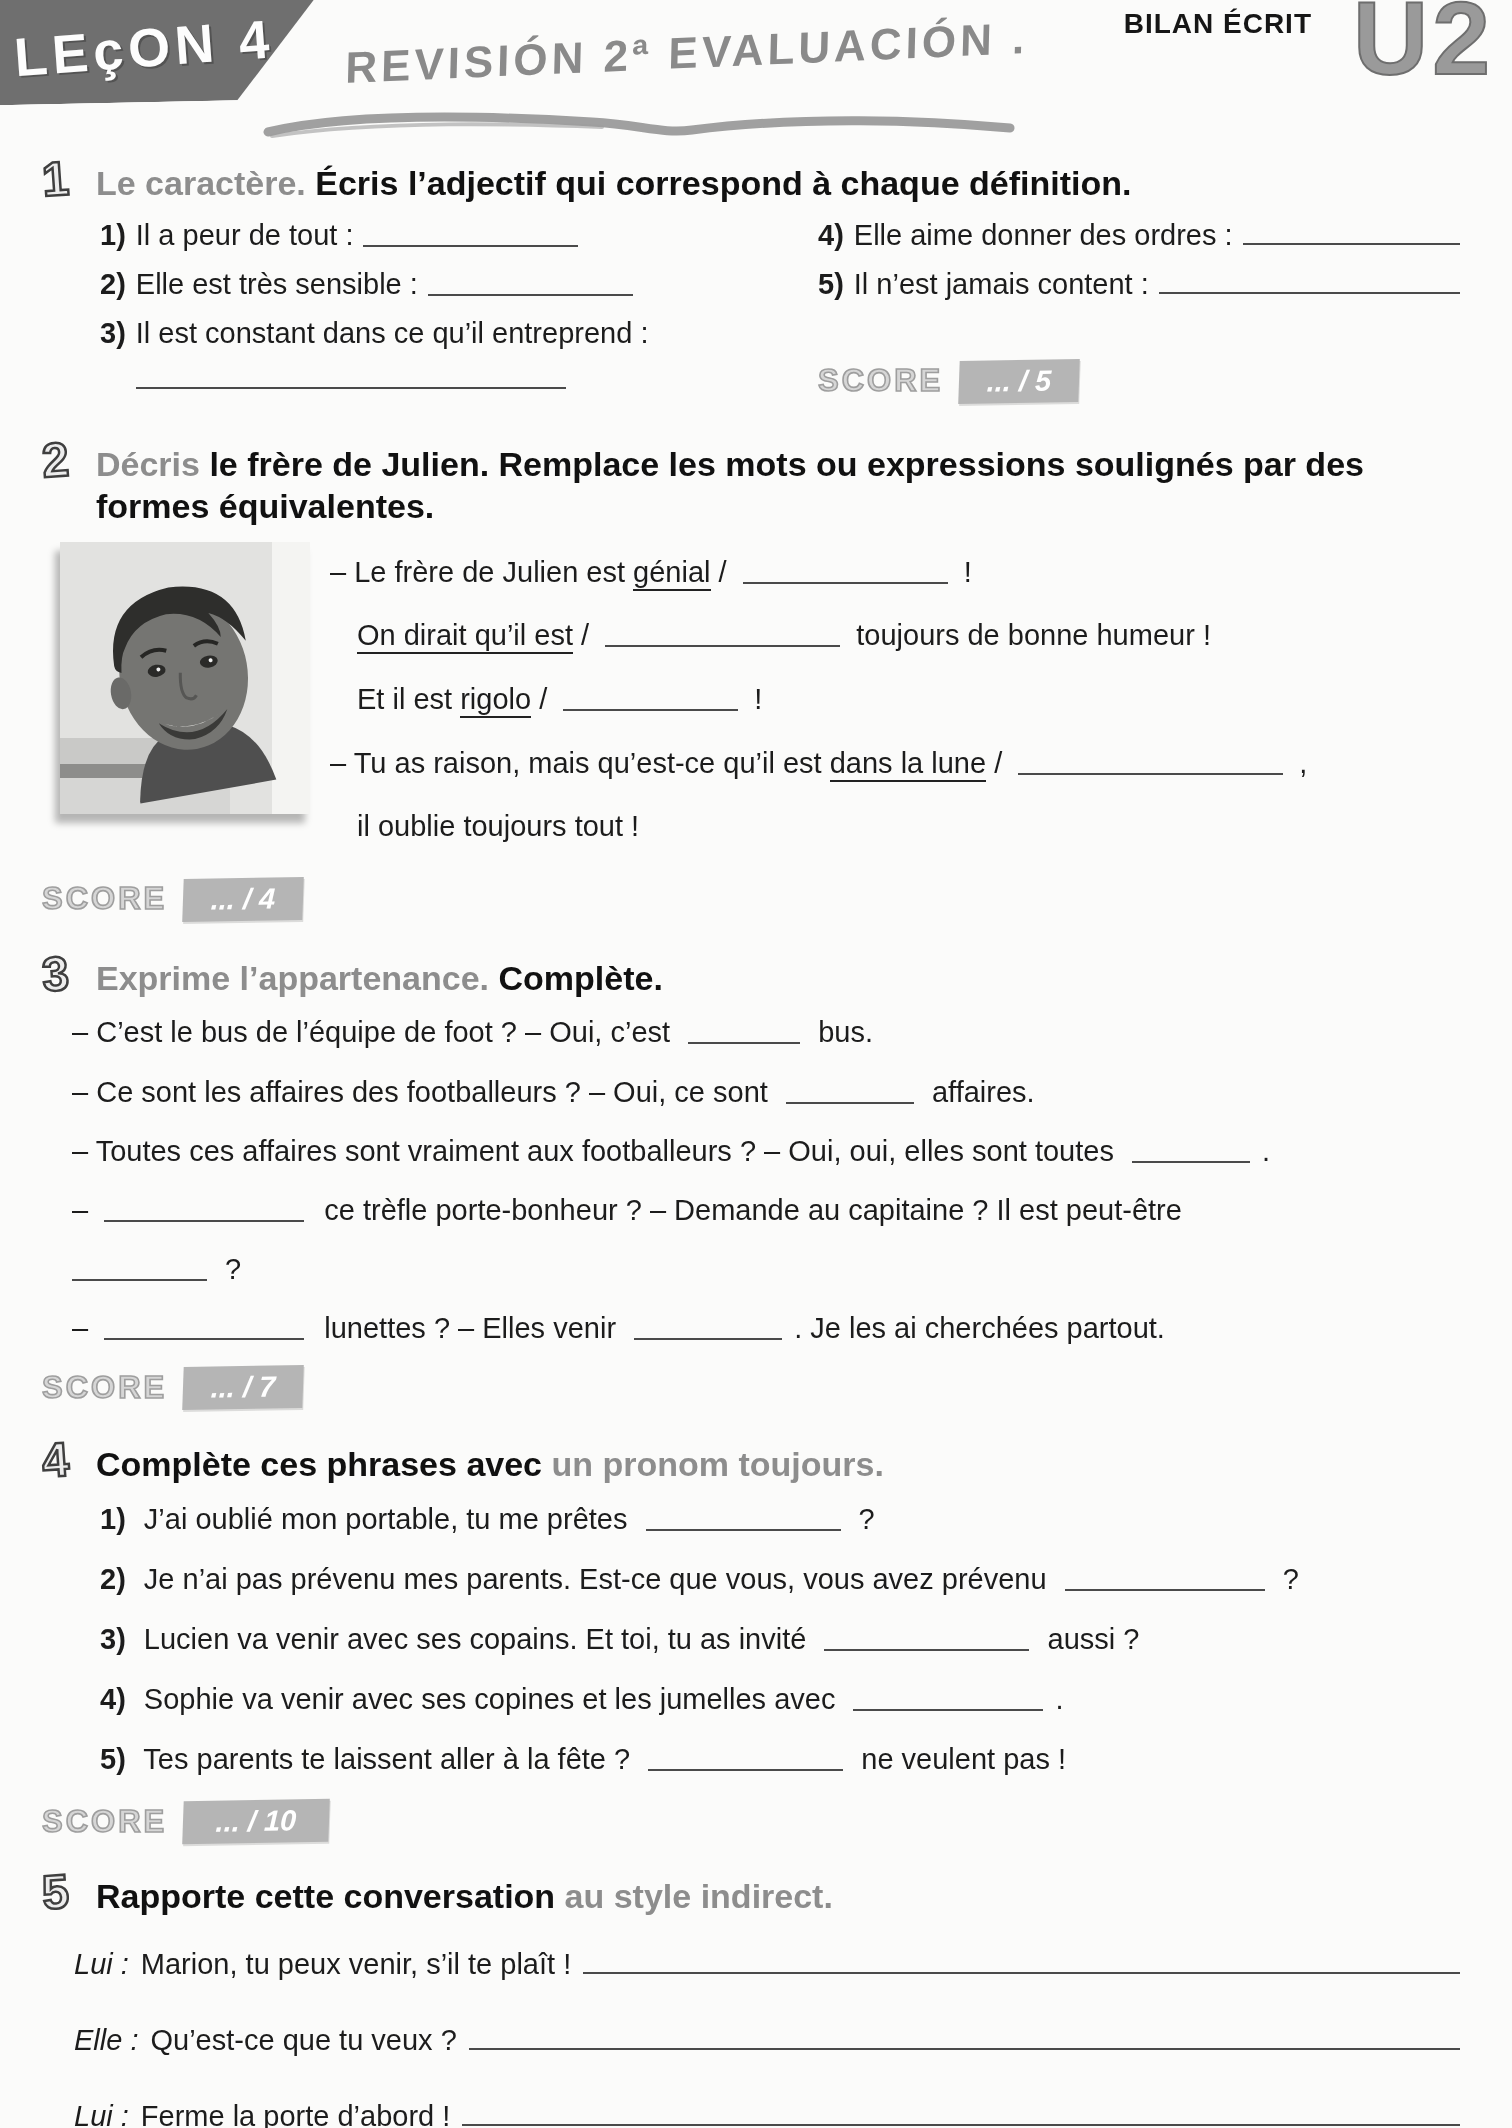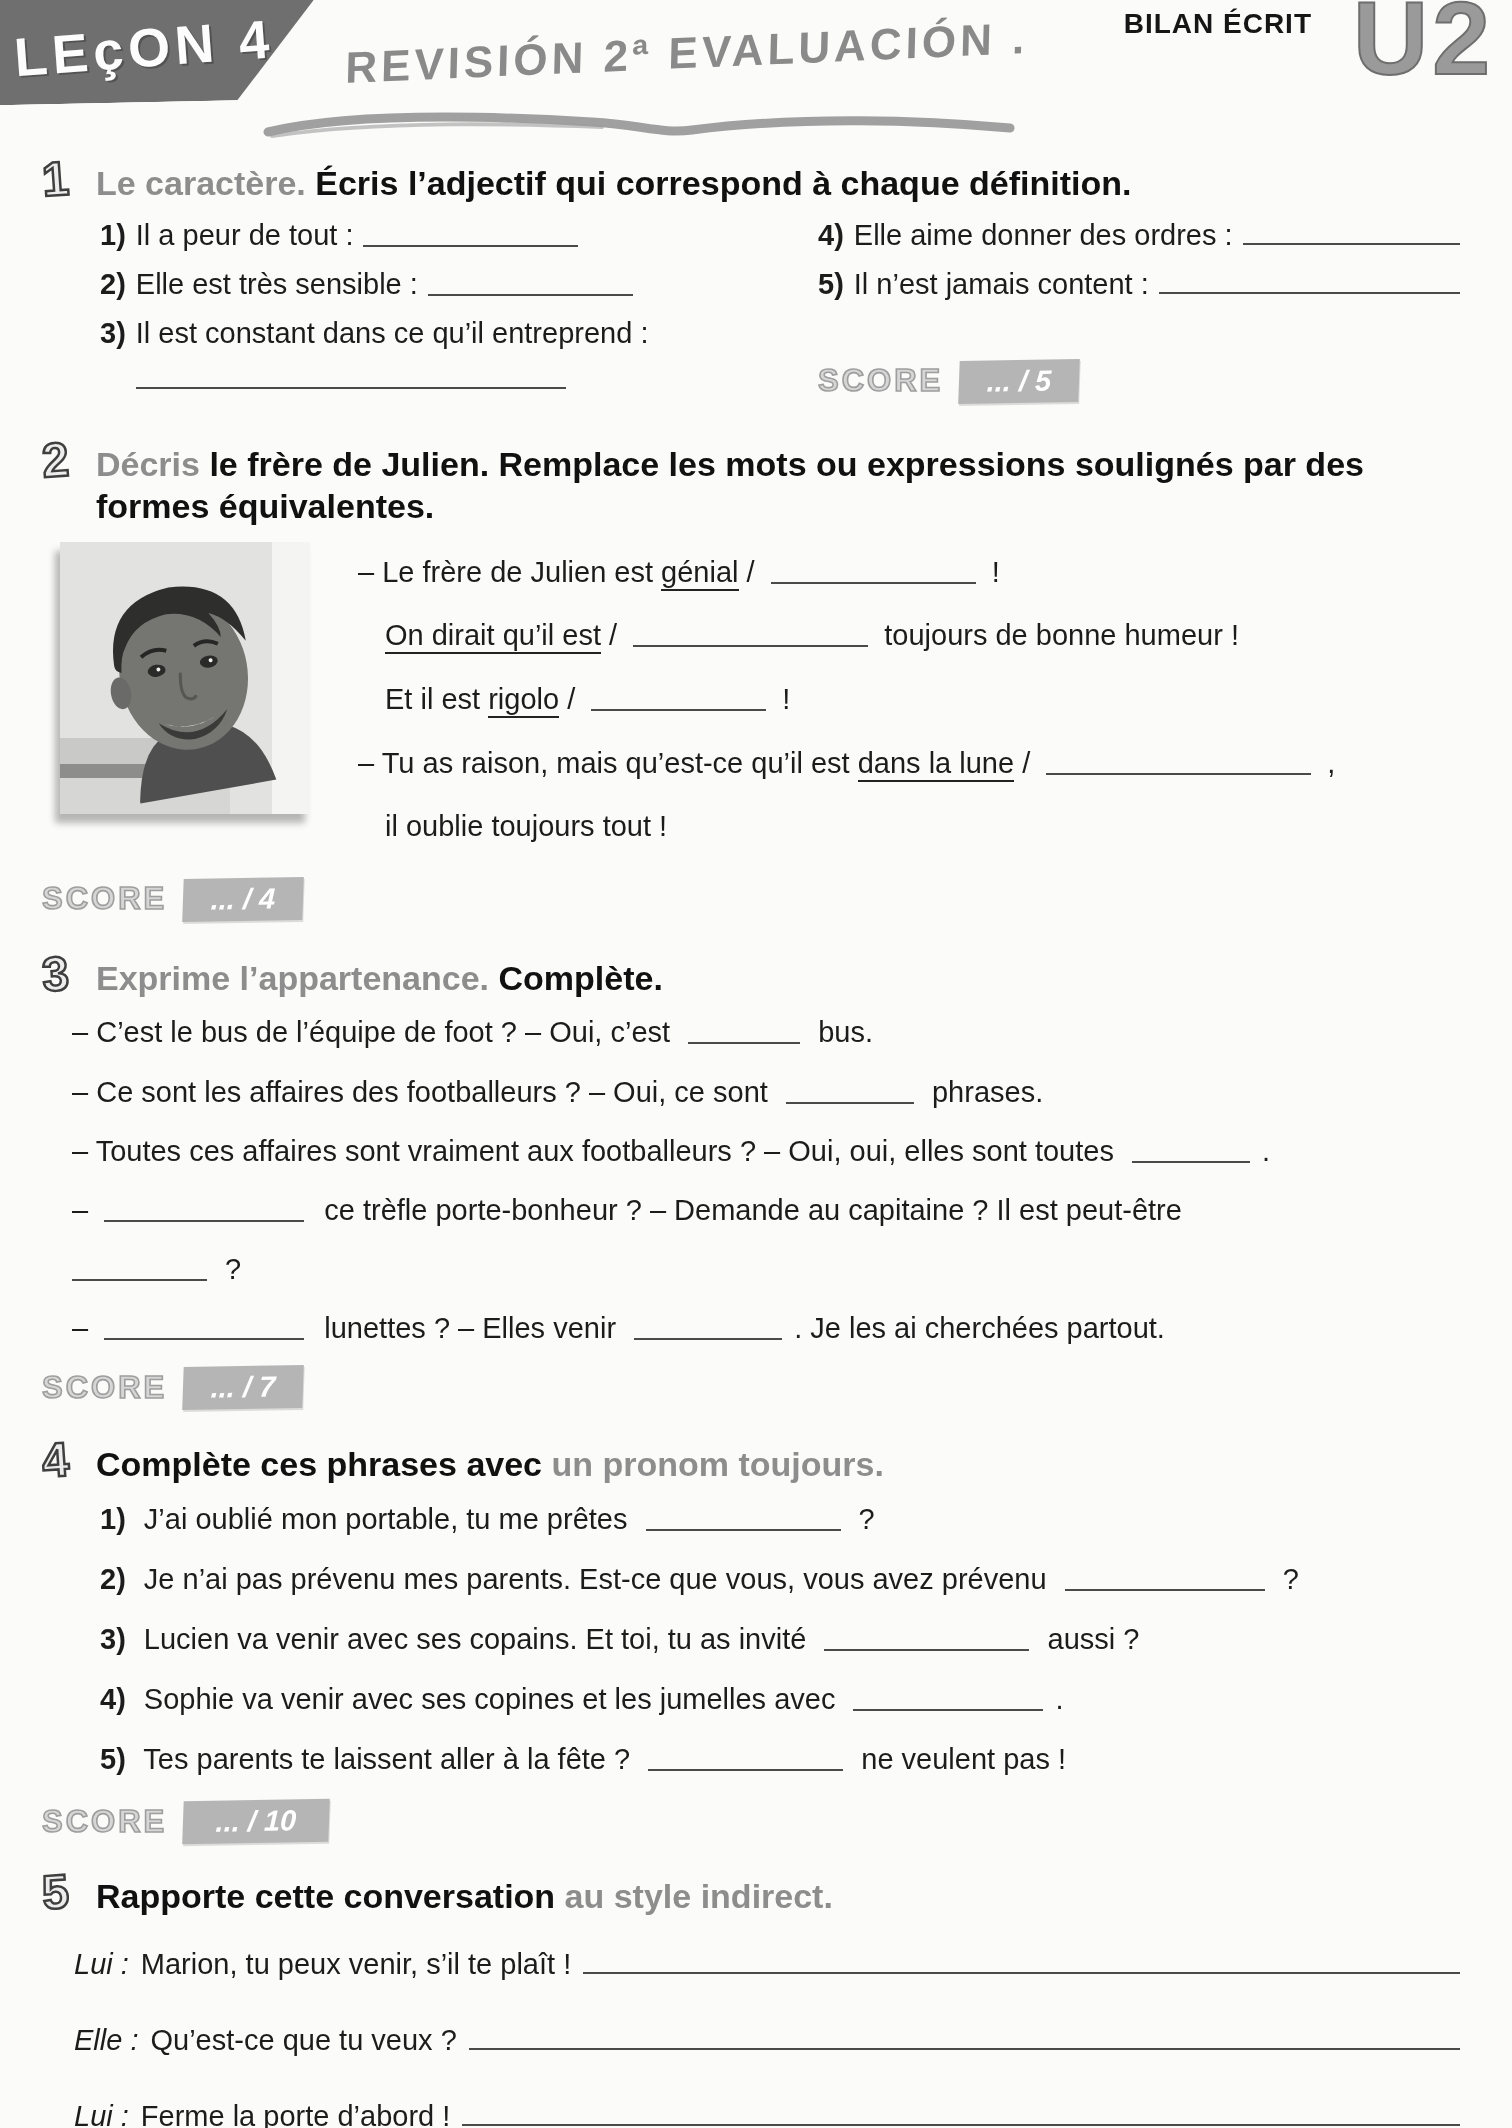--- a/index.html
+++ b/index.html
@@ -83,21 +83,21 @@
 
   
   .ex1-grid{display:grid;grid-template-columns:700px 1fr;column-gap:18px;row-gap:16px;
     padding-left:58px;font-size:29px;}
   .cell{display:flex;align-items:baseline;white-space:nowrap;}
   .cell .grow{flex:1;border-bottom:2px solid #4a4a4a;height:8px;margin-left:10px;}
   .line3-wrap{display:flex;align-items:center;}
   .standalone-line{border-bottom:2px solid #4a4a4a;height:8px;width:430px;margin-left:36px;}
 
   
-  .ex2-body{display:flex;gap:48px;padding-left:18px;}
+  .ex2-body{display:flex;gap:20px;padding-left:18px;}
   .photo{
     flex:0 0 250px;height:272px;background:#e4e4e2;
     box-shadow:-5px 9px 7px rgba(0,0,0,.28);
     overflow:hidden;
   }
   .dialogue{font-size:29px;padding-top:12px;flex:1;}
   .dialogue .dline{margin-bottom:26px;line-height:1.3;}
   .indent{padding-left:27px;}
   .uword{border-bottom:2px solid #222;padding-bottom:1px;}
 
@@ -257,21 +257,21 @@
     </div>
     <div class="ex3-lines" style="padding-left:30px;">
       <div class="row">
         <span>– C’est le bus de l’équipe de foot ? – Oui, c’est</span>
         <span class="blank" style="width:112px;margin:0 10px;"></span>
         <span>bus.</span>
       </div>
       <div class="row">
         <span>– Ce sont les affaires des footballeurs ? – Oui, ce sont</span>
         <span class="blank" style="width:128px;margin:0 10px;"></span>
-        <span>phrases.</span>
+        <span>affaires.</span>
       </div>
       <div class="row">
         <span>– Toutes ces affaires sont vraiment aux footballeurs ? – Oui, oui, elles sont toutes</span>
         <span class="blank" style="width:118px;margin:0 4px 0 10px;"></span>
         <span>.</span>
       </div>
       <div class="row">
         <span>–</span>
         <span class="blank" style="width:200px;margin:0 12px 0 8px;"></span>
         <span>ce trèfle porte-bonheur ? – Demande au capitaine ? Il est peut-être</span>

